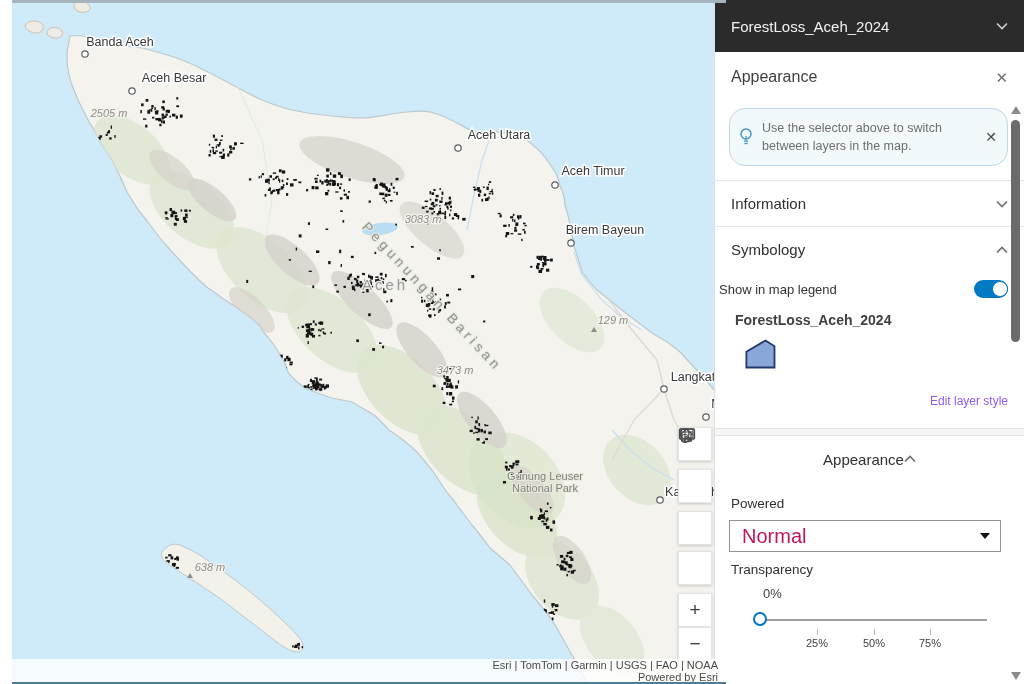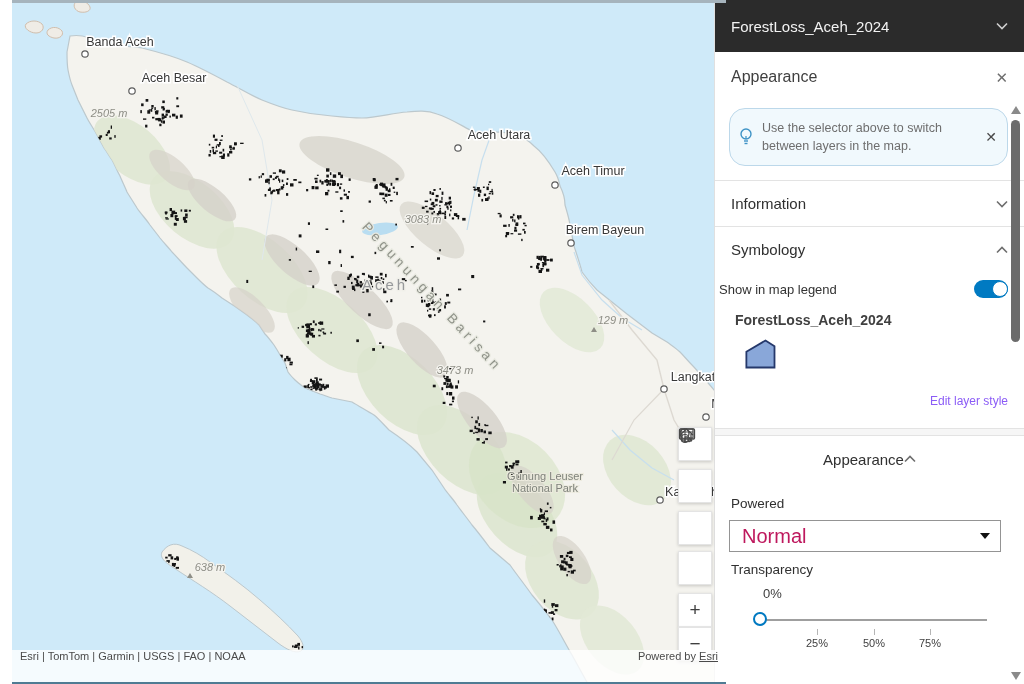--- a/index.html
+++ b/index.html
@@ -14,23 +14,23 @@
 
   .map-controls { position:absolute; left:666px; top:427px; width:34px; z-index:6; }
   .ctrl-btn { width:34px; height:34px; background:#ffffff; border:1px solid #e4e4e4;
               box-shadow:0 1px 3px rgba(0,0,0,.18); display:flex; align-items:center; justify-content:center;
               margin-bottom:8px; cursor:pointer; color:#4a4a4a; }
   .ctrl-btn.gap { margin-bottom:6px; }
   .zoom-group { margin-top:2px; }
   .zoom-group .ctrl-btn { margin-bottom:0; font-size:19px; color:#3f3f3f; }
   .zoom-group .ctrl-btn:first-child { border-bottom:1px solid #ececec; }
 
-  .attribution { position:absolute; left:0; bottom:2px; width:714px; height:32px;
-                 background:rgba(255,255,255,.78); display:flex; align-items:flex-start; justify-content:space-between;
-                 padding:0 8px; font-size:11px; color:#4a4a4a; z-index:7; }
+  .attribution { position:absolute; left:0; bottom:2px; width:714px; height:23px;
+                 background:rgba(255,255,255,.78); display:flex; align-items:flex-end; justify-content:space-between;
+                 padding:0 8px; font-size:11px; color:#4a4a4a; z-index:7;flex-direction:column; }
   .attribution .powered a { color:#4a4a4a; text-decoration:underline; }
   .map-edge { position:absolute; left:0; bottom:0; width:714px; height:2px; background:#4f7b93; z-index:7; }
 
   
   .panel { position:absolute; left:714px; top:0; width:310px; height:684px; background:#ffffff;
            border-left:1px solid #e0e0e0; font-size:13px; color:#323232; }
   .panel-header { height:52px; background:#2b2b2b; color:#f3f3f3; display:flex; align-items:center;
                   justify-content:space-between; padding:0 16px; font-size:15px; }
   .props-row { height:50px; display:flex; align-items:center; justify-content:space-between; padding:0 16px; }
   .props-title { font-size:16px; color:#3f3f3f; }

